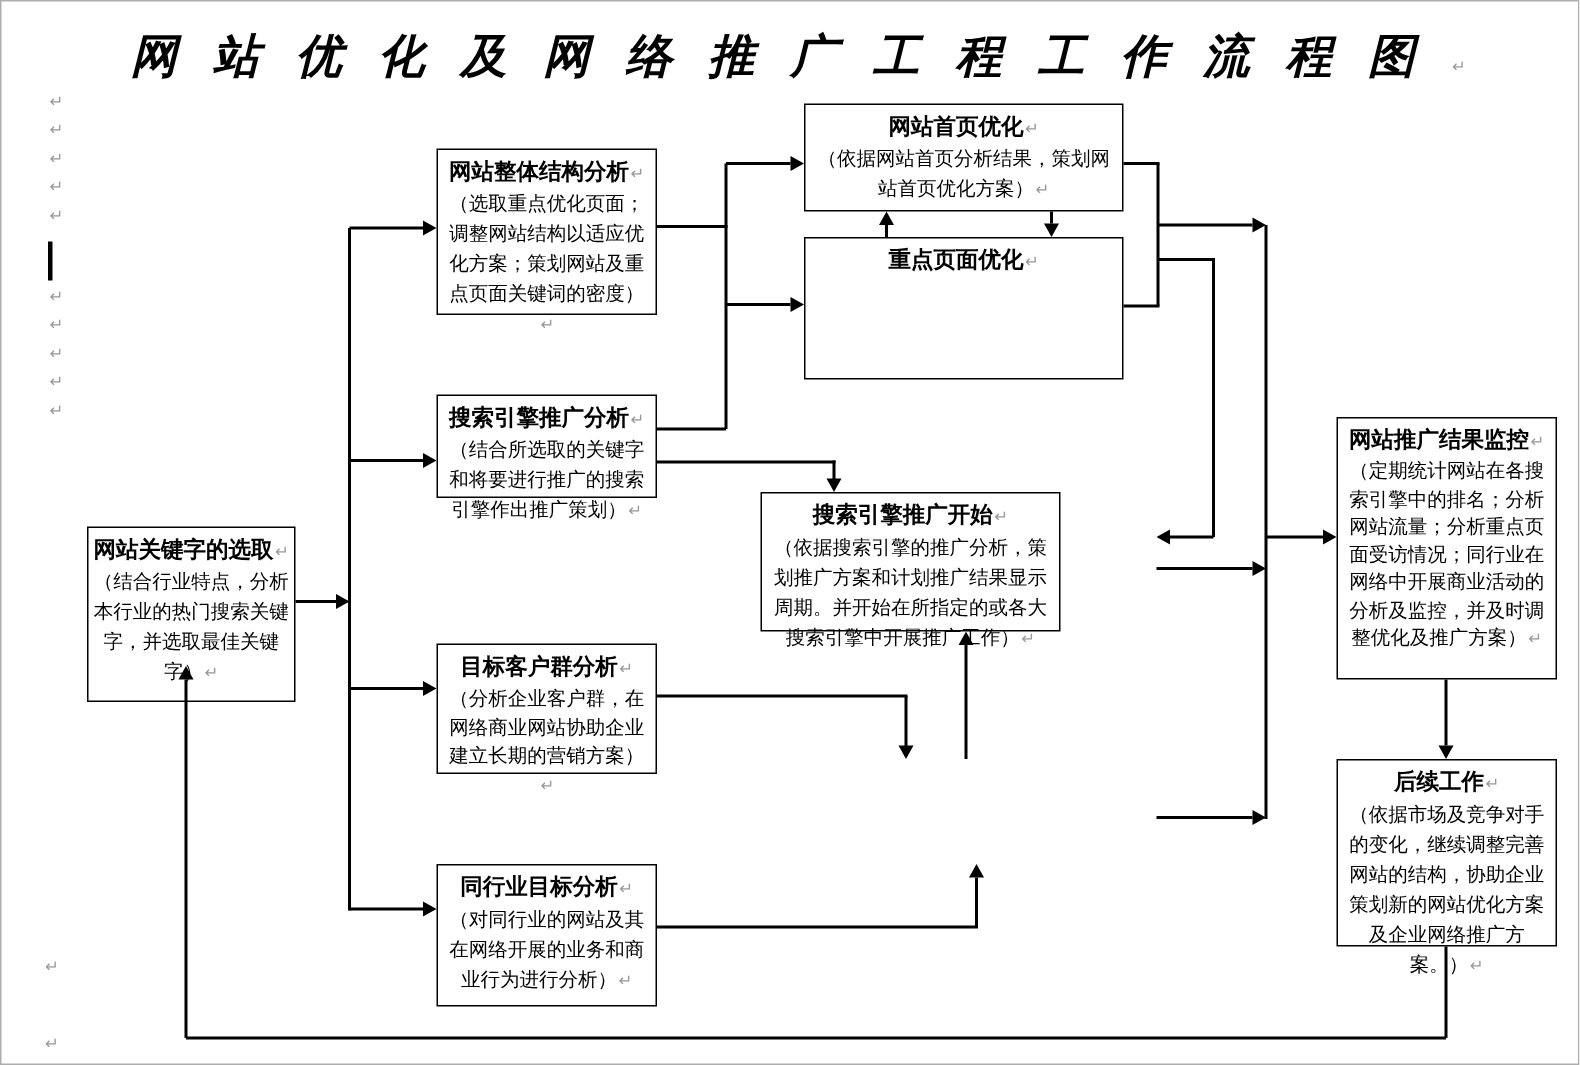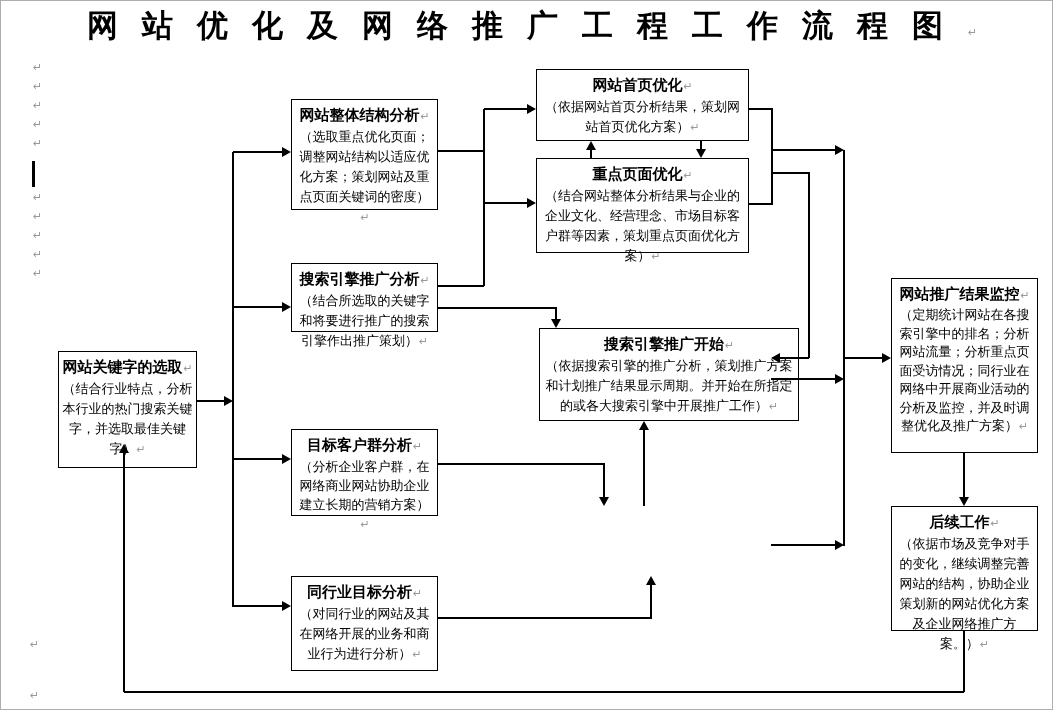--- a/index.html
+++ b/index.html
@@ -1,21 +1,21 @@
 <!DOCTYPE html>
 <html><head>
 <meta charset="utf-8">
 <style>
   html,body { margin:0; padding:0; background:#fff; }
   .page { position:relative; width:1053px; height:710px; background:#fff;
           border:1px solid #adadad; box-sizing:border-box; overflow:hidden;
           font-family:"Liberation Sans",sans-serif; color:#000; }
-  .title { position:absolute; left:86px; top:4px; white-space:nowrap;
+  .title { position:absolute; left:86px; top:16px; white-space:nowrap;
            font-family:"Liberation Serif",serif; font-weight:bold;
-           font-size:31px; letter-spacing:24px; }
+           font-size:31px; letter-spacing:24px;font-style:italic; }
   .box { position:absolute; box-sizing:border-box; border:1.5px solid #000;
          background:#fff; text-align:center; padding:4px 3px 2px; }
   .bt { font-size:15px; font-weight:bold; line-height:21px; }
   .bb { font-size:13px; line-height:20px; }
   .pm { color:#999; font-size:11px; letter-spacing:normal; margin-left:1px;
         font-family:"DejaVu Sans",sans-serif; font-weight:normal; }
   .ln { position:absolute; background:#000; }
   .h { height:1.5px; }
   .v { width:1.5px; }
   .arr { position:absolute; width:0; height:0; }
@@ -73,24 +73,23 @@
     <div class="bb"><span>（对同行业的网站及其在网络开展的业务和商业行为进行分析）</span><span class="pm">↵</span></div>
   </div>
 
   <div class="box" style="left:535px;top:68px;width:213px;height:72px">
     <div class="bt"><span>网站首页优化</span><span class="pm">↵</span></div>
     <div class="bb"><span>（依据网站首页分析结果，策划网站首页优化方案）</span><span class="pm">↵</span></div>
   </div>
 
   <div class="box" style="left:535px;top:157px;width:213px;height:95px">
     <div class="bt"><span>重点页面优化</span><span class="pm">↵</span></div>
-    <div class="bb"><span>（结合网站整体分析结果与企业的企业文化、经营理念、市场目标客户群等因素，策划重点页面优化方案）</span><span class="pm">↵</span></div>
   </div>
 
-  <div class="box" style="left:538px;top:327px;width:260px;height:93px">
+  <div class="box" style="left:506px;top:327px;width:200px;height:93px">
     <div class="bt"><span>搜索引擎推广开始</span><span class="pm">↵</span></div>
     <div class="bb"><span>（依据搜索引擎的推广分析，策划推广方案和计划推广结果显示周期。并开始在所指定的或各大搜索引擎中开展推广工作）</span><span class="pm">↵</span></div>
   </div>
 
 
   <div class="box" style="left:890px;top:277px;width:147px;height:175px">
     <div class="bt"><span>网站推广结果监控</span><span class="pm">↵</span></div>
     <div class="bb" style="line-height:18.5px"><span>（定期统计网站在各搜索引擎中的排名；分析网站流量；分析重点页面受访情况；同行业在网络中开展商业活动的分析及监控，并及时调整优化及推广方案）</span><span class="pm">↵</span></div>
   </div>
 

